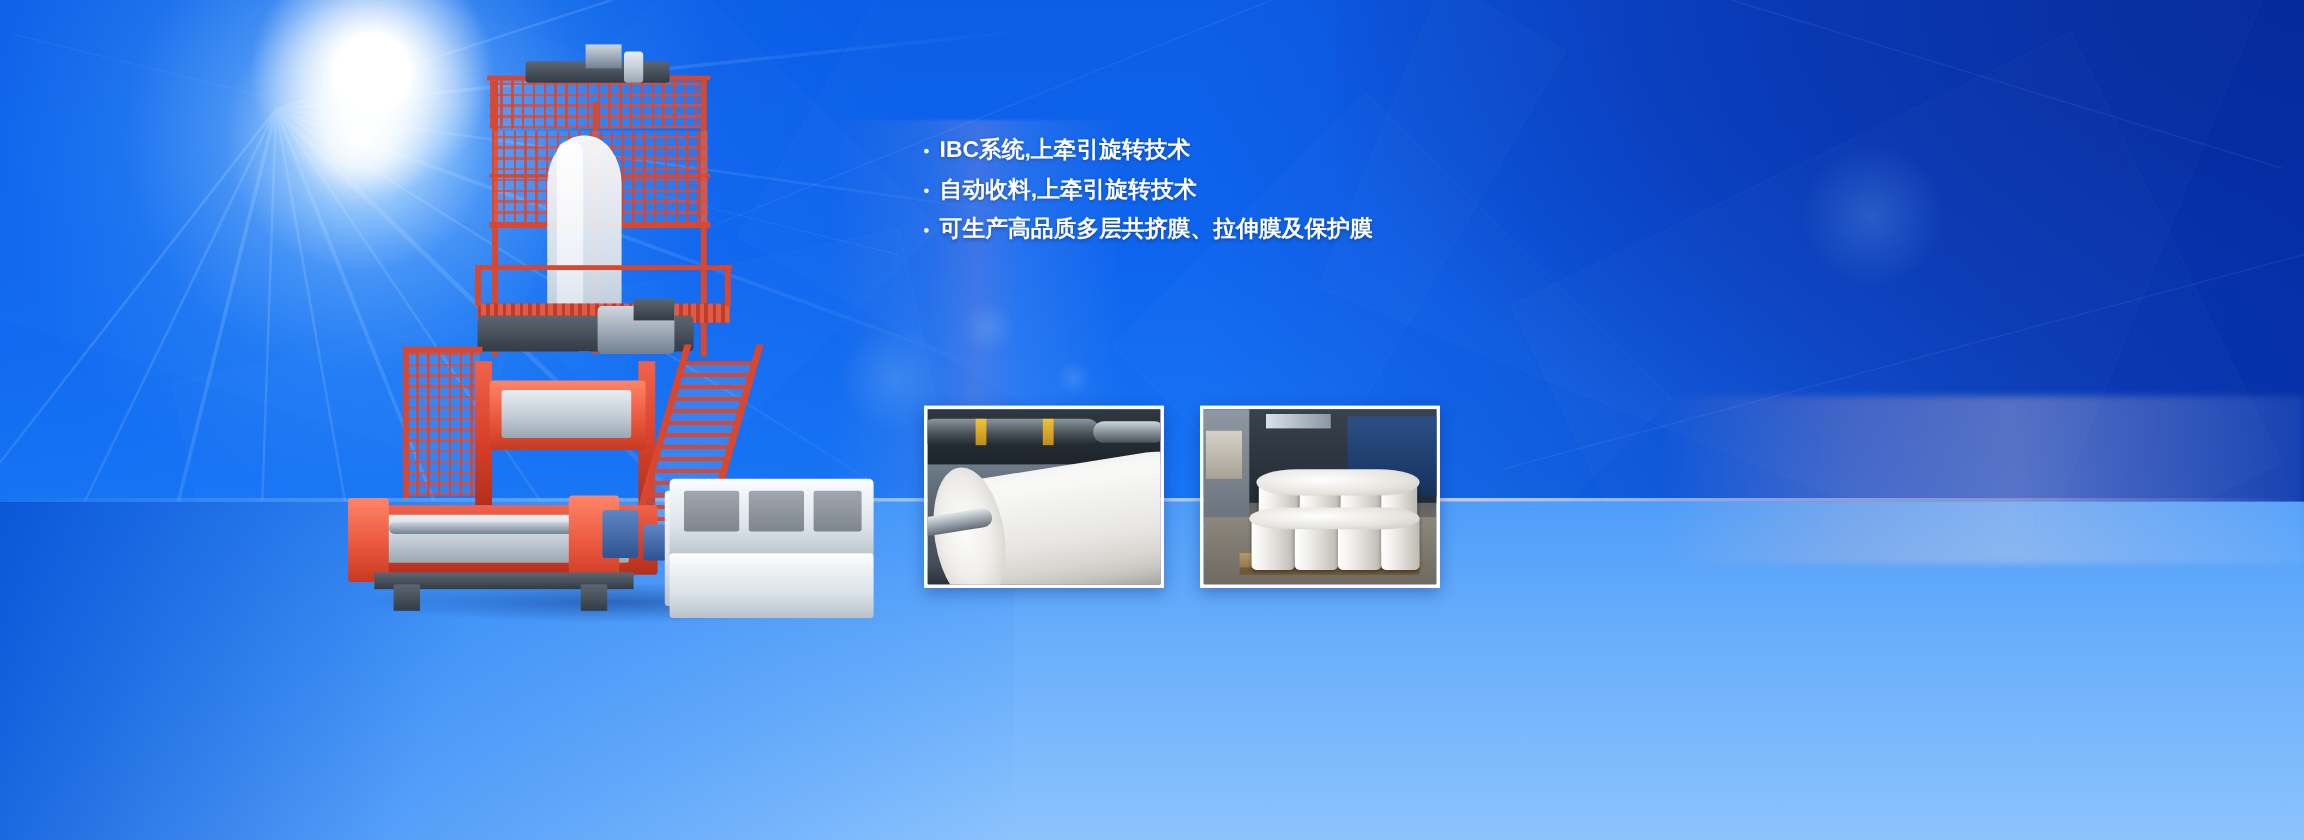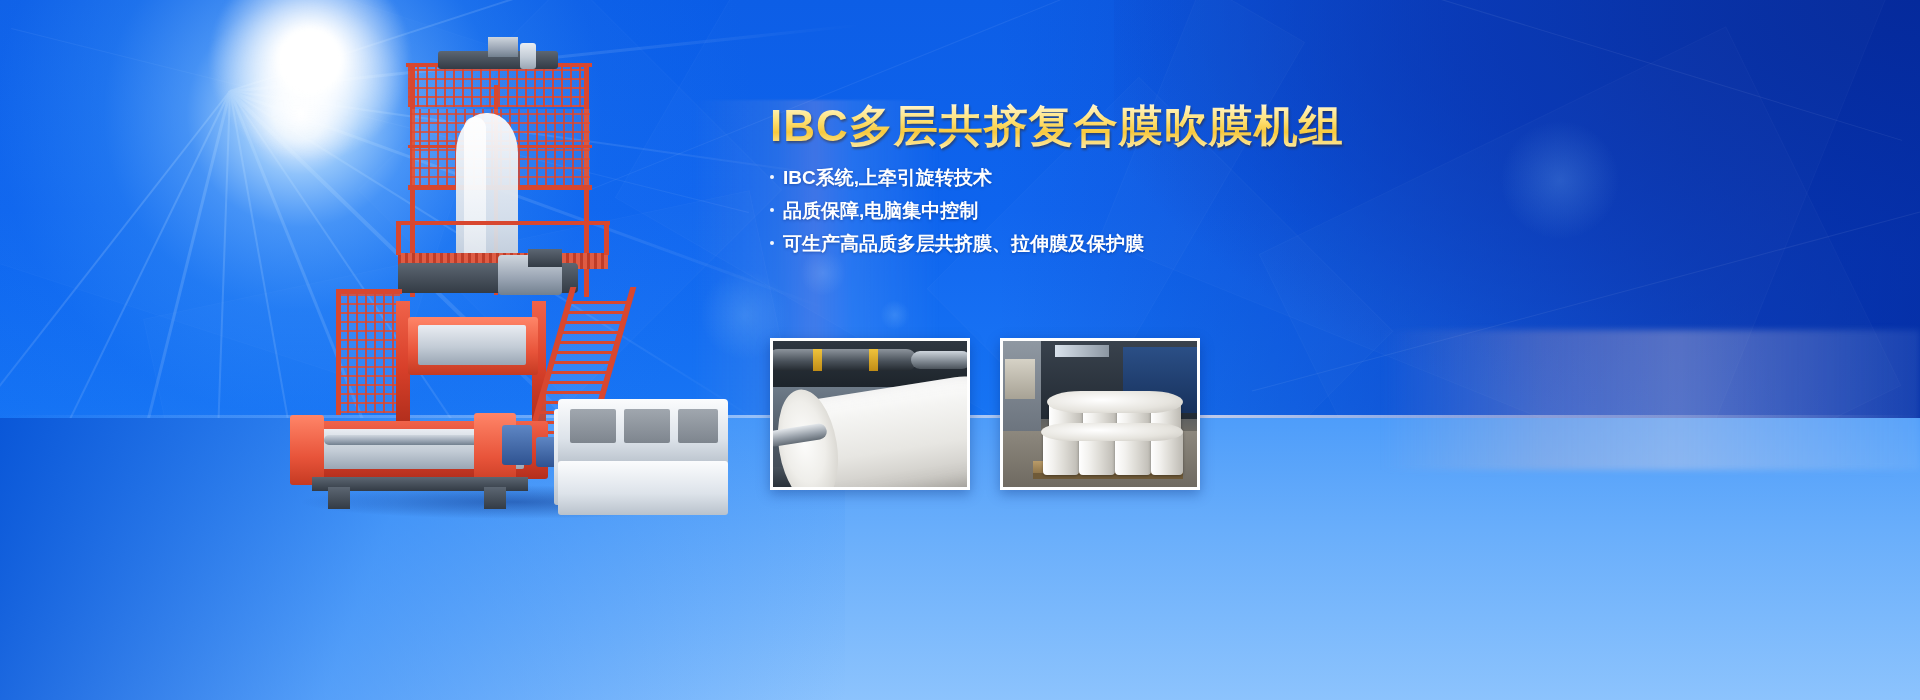--- a/index.html
+++ b/index.html
@@ -314,29 +314,28 @@
     <div class="m-part white-p" style="left:322px;top:404px;width:42px;height:86px;border-radius:3px;"></div>
 
     <div class="m-part white-p" style="left:270px;top:374px;width:170px;height:66px;border-radius:4px;"></div>
     <div class="m-part dark-p" style="left:282px;top:384px;width:46px;height:34px;border-radius:2px;opacity:0.55;"></div>
     <div class="m-part dark-p" style="left:336px;top:384px;width:46px;height:34px;border-radius:2px;opacity:0.55;"></div>
     <div class="m-part dark-p" style="left:390px;top:384px;width:40px;height:34px;border-radius:2px;opacity:0.55;"></div>
     <div class="m-part white-p" style="left:270px;top:436px;width:170px;height:54px;border-radius:3px;"></div>
   </div>
 
   <div class="text-block">
-    <div class="title">IBC多层共挤复合膜吹膜机组</div>
     <ul class="bullets">
       <li class="bullet">
         <span class="dot"></span>
         <span>IBC系统,上牵引旋转技术</span>
       </li>
       <li class="bullet">
         <span class="dot"></span>
-        <span>品质保障,电脑集中控制</span>
+        <span>自动收料,上牵引旋转技术</span>
       </li>
       <li class="bullet">
         <span class="dot"></span>
         <span>可生产高品质多层共挤膜、拉伸膜及保护膜</span>
       </li>
     </ul>
   </div>
 
   <div class="photos">
 

